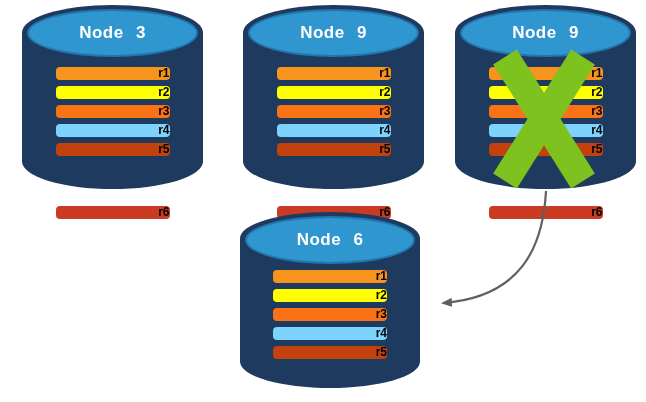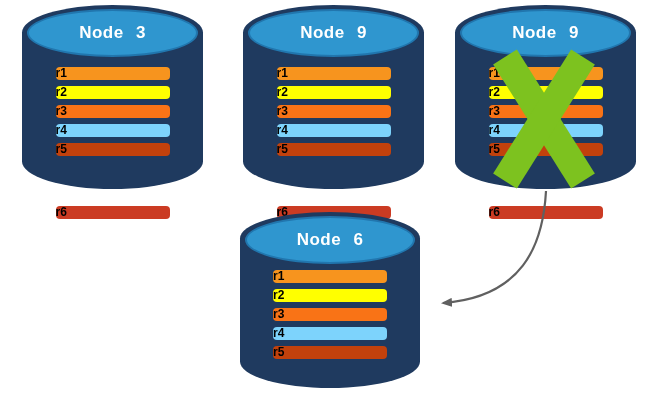--- a/index.html
+++ b/index.html
@@ -28,21 +28,21 @@
   .cap .title{
     color:#ffffff;font-weight:bold;font-size:17px;word-spacing:7px;
     letter-spacing:0.5px;
   }
   .records{
     position:absolute;left:0;right:0;top:62px;
     display:flex;flex-direction:column;align-items:center;gap:6px;
   }
   .rec{
     width:114px;height:13px;border-radius:4px;
-    display:flex;align-items:center;justify-content:flex-start;
+    display:flex;align-items:center;justify-content:flex-end;
     font-size:12px;font-weight:bold;color:#000;line-height:13px;
   }
   .rc1{background:#F7941E;}
   .rc2{background:#FFFF00;}
   .rc3{background:#f97316;}
   .rc4{background:#7dd3fc;}
   .rc5{background:#c2410c;}
   .rc6{background:#CB3B23;margin-top:44px;}
 
   

